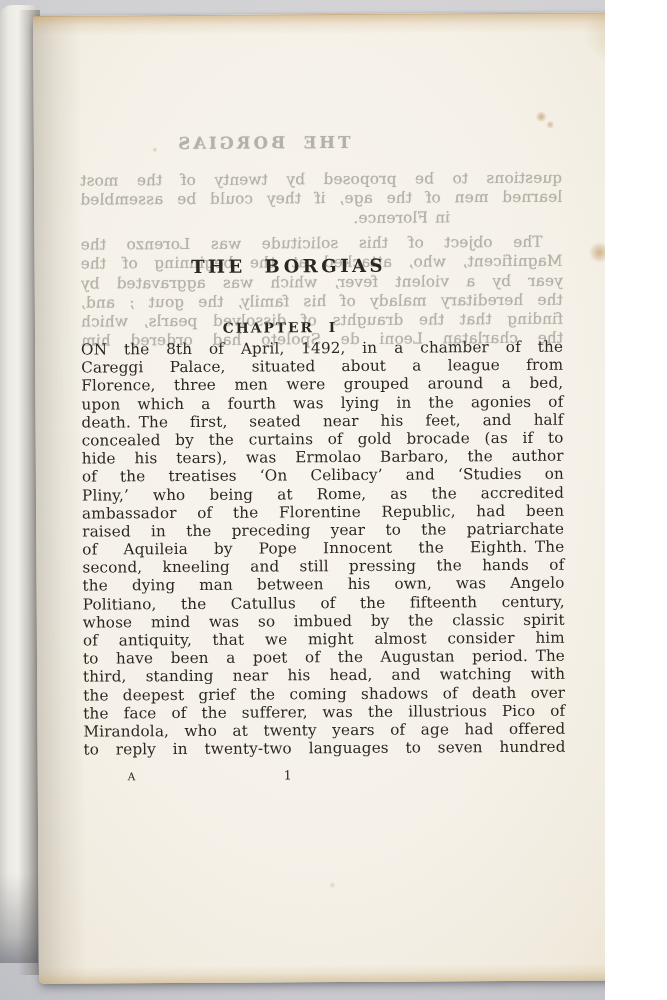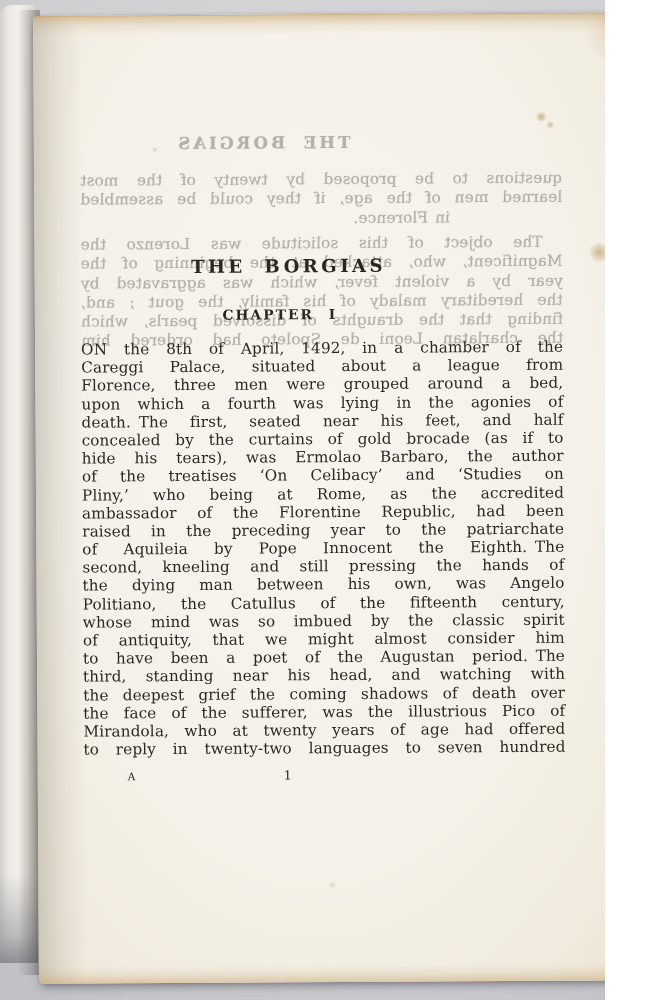--- a/index.html
+++ b/index.html
@@ -62,21 +62,21 @@
   .g1{top:37px;} .g2{top:56px;} .g3{top:76px;left:273px;} .g4{top:101px;text-indent:20px;}
   .g5{top:120px;} .g6{top:140px;} .g7{top:159px;} .g8{top:178px;} .g9{top:197px;}
 
   
   .print{position:absolute;z-index:6;color:#2c2620;}
   .page-title{left:46px;top:242px;width:482px;text-align:center;font-weight:bold;
     font-size:18px;line-height:20px;letter-spacing:3.5px;word-spacing:9px;}
   .page-title .shift{display:inline-block;transform:translateX(-33px);}
   .chapter-heading{left:46px;top:293px;width:482px;text-align:center;font-weight:bold;
     font-size:13.8px;line-height:15px;letter-spacing:2px;word-spacing:8px;}
-  .chapter-heading .shift{display:inline-block;transform:translateX(-42px);}
+  .chapter-heading .shift{display:inline-block;transform:translateX(-42px);margin-top:13px;}
   .body-block{left:46px;top:325px;width:482px;font-size:15.2px;line-height:18.2px;}
   .bline{text-align:justify;text-align-last:justify;letter-spacing:0.15px;word-spacing:1.5px;height:18.2px;white-space:nowrap;}
   .page-footer{left:46px;top:753px;width:482px;height:16px;}
   .signature-mark{position:absolute;left:44px;top:2px;font-size:10.5px;letter-spacing:1px;}
   .page-number{position:absolute;left:200px;top:0;font-size:12.5px;}
 </style>
 </head>
 <body>
 
 <div class="stage">

